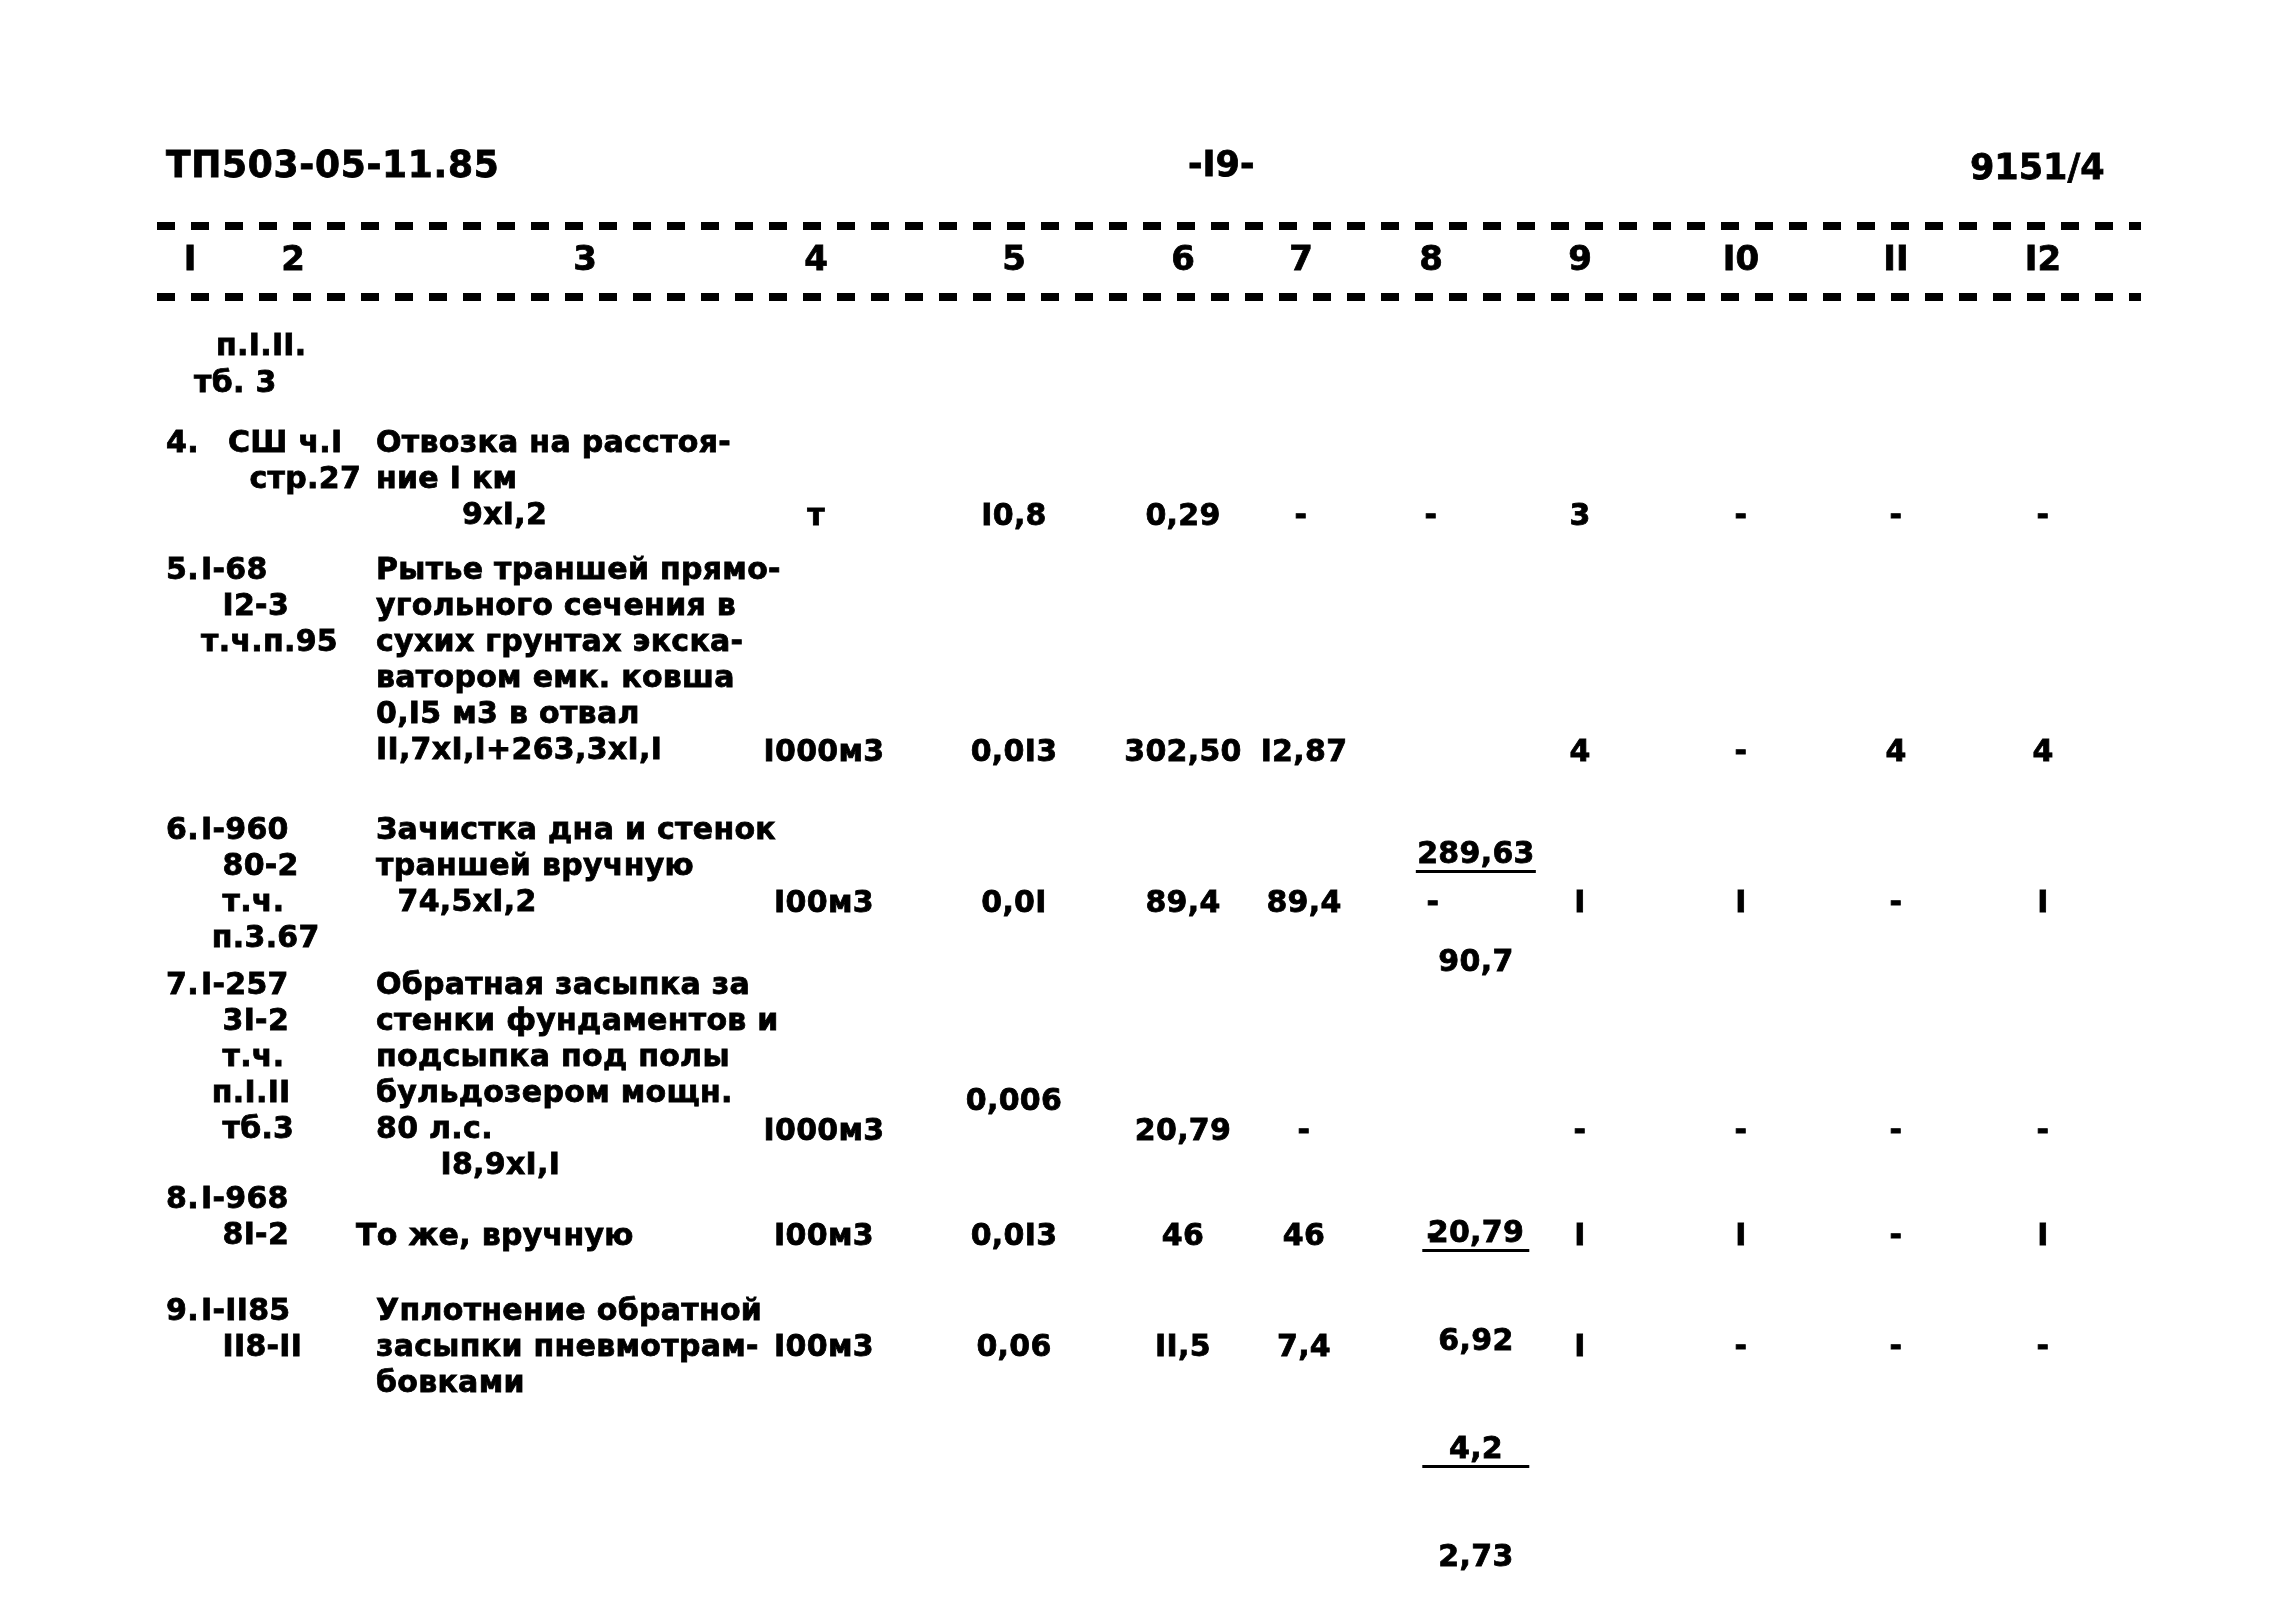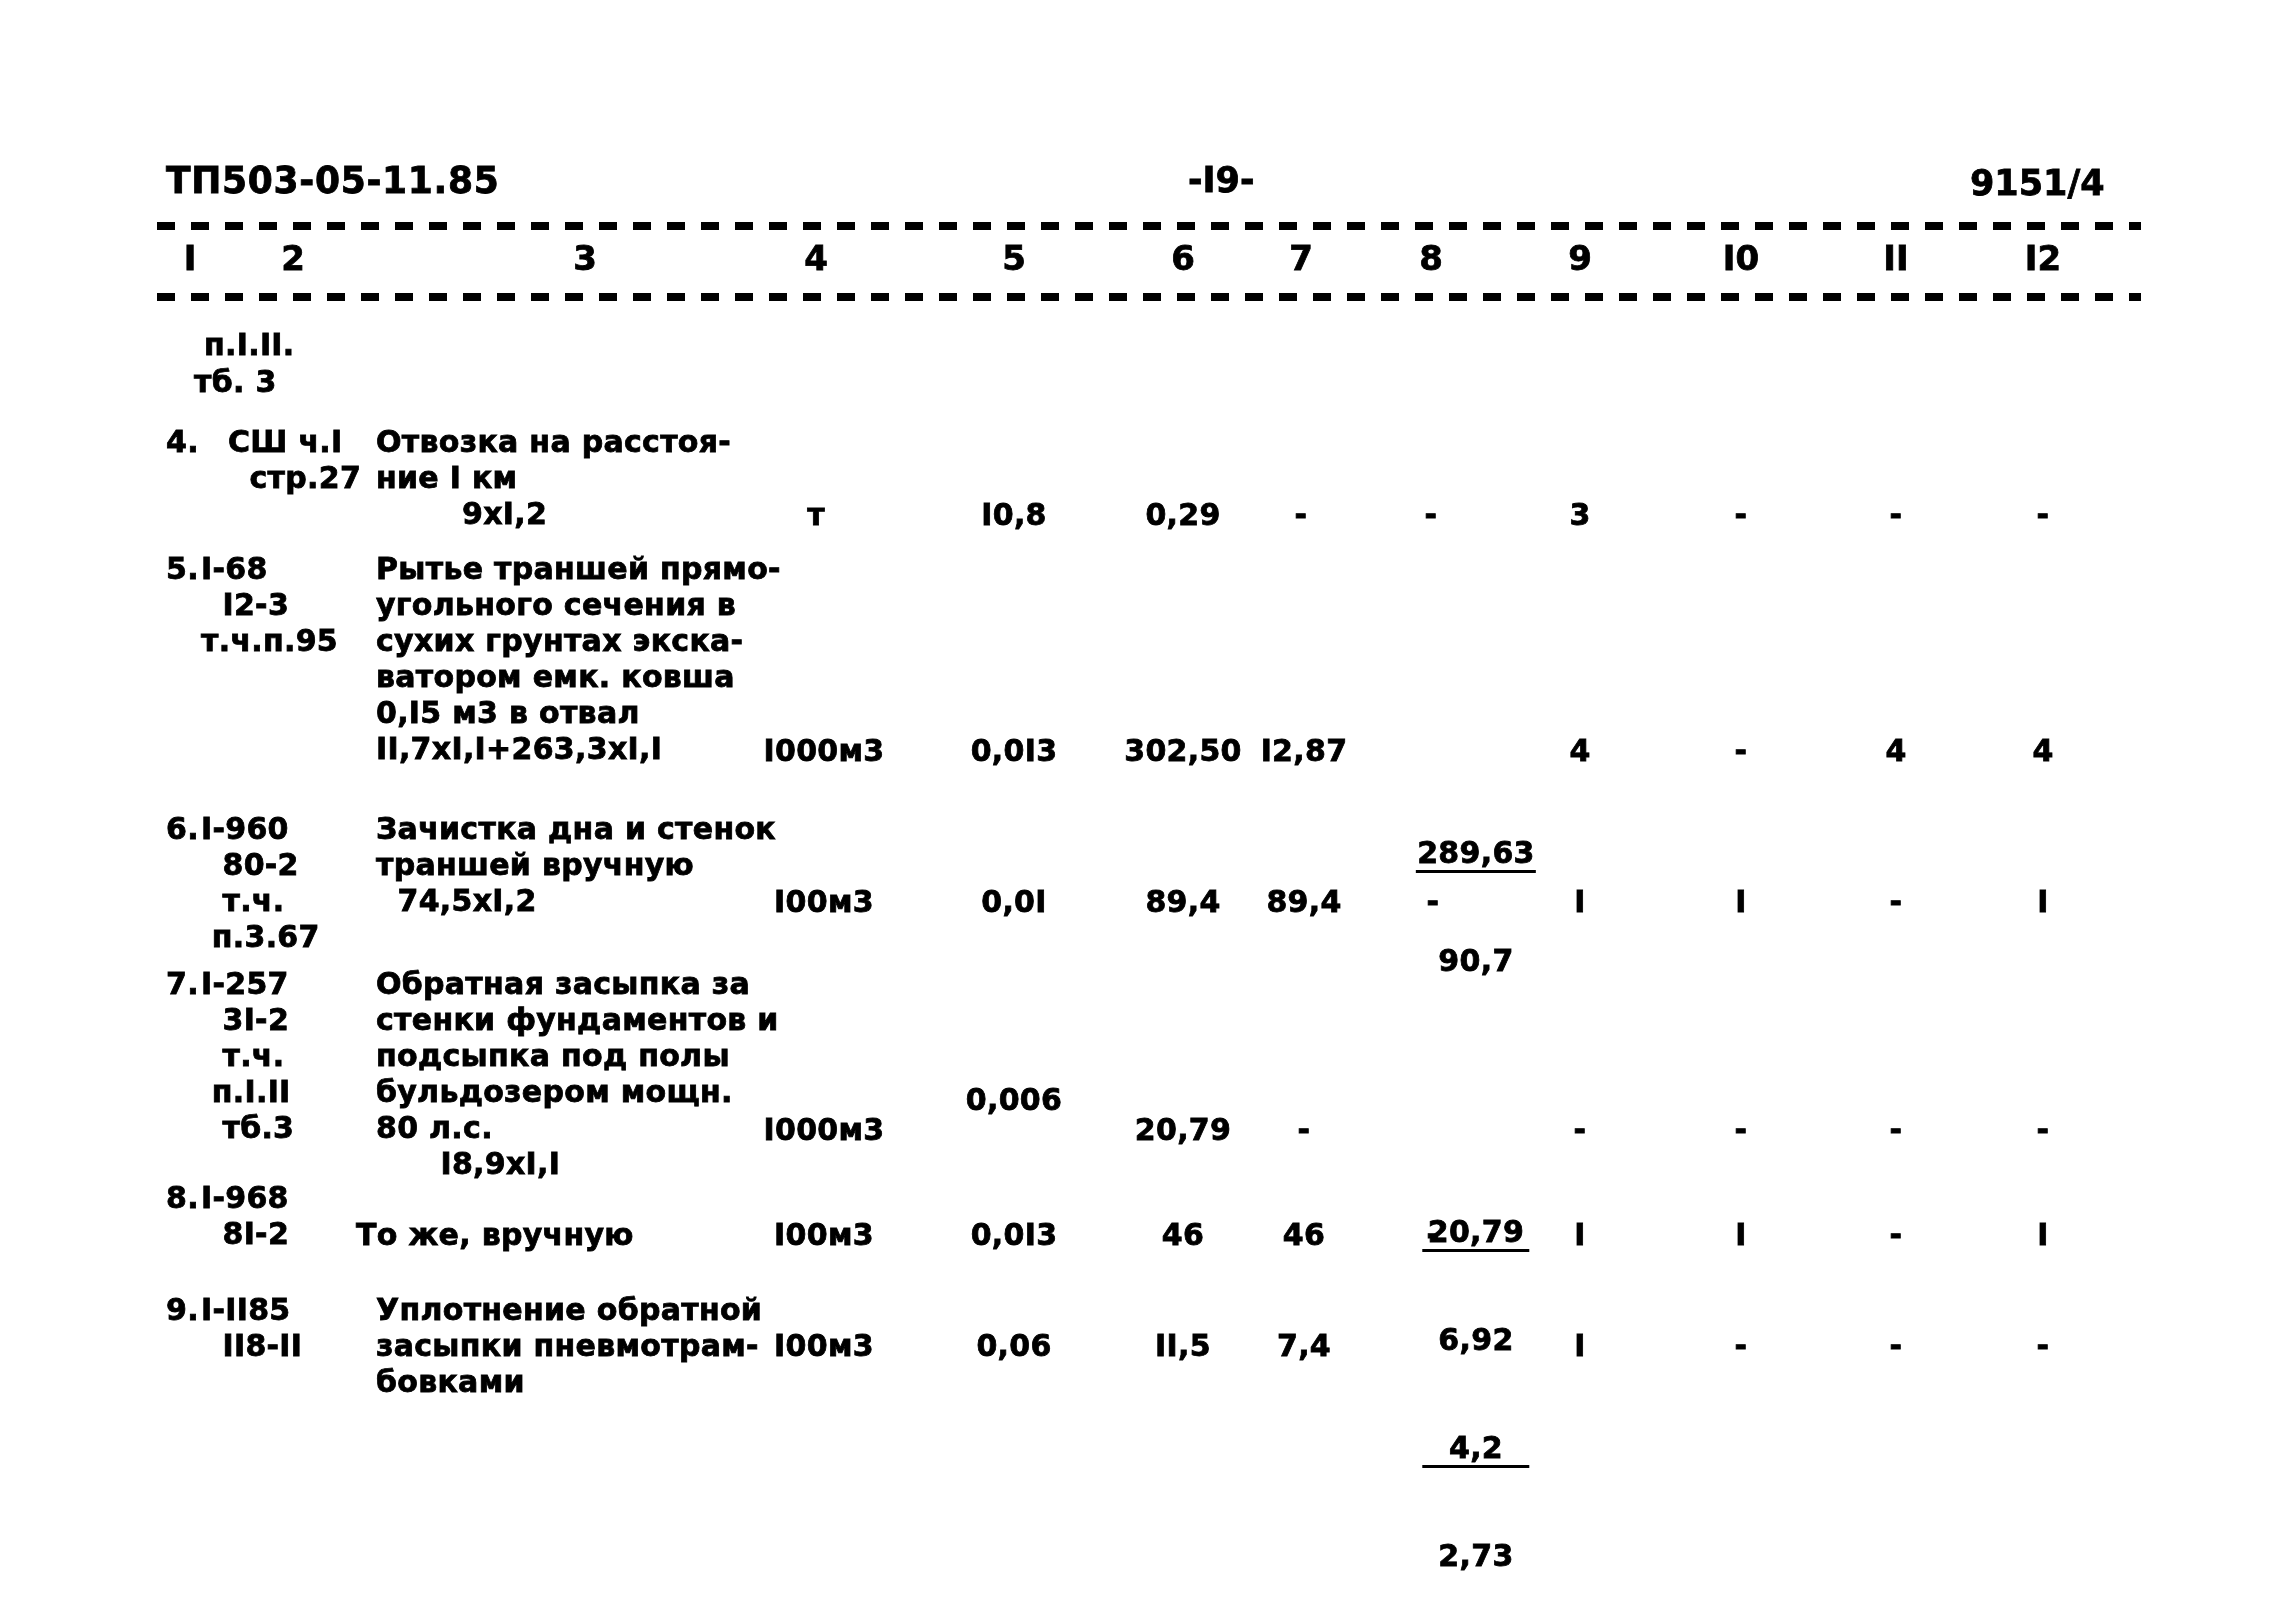--- a/index.html
+++ b/index.html
@@ -19,21 +19,21 @@
   .page {
     position: absolute;
     left: 0; top: 0;
     width: 2295px;
     height: 1600px;
   }
 
   
   .hdr {
     position: absolute;
-    top: 159px;
+    top: 143px;
     left: 0;
     width: 100%;
     height: 49px;
   }
   .hdr-left {
     position: absolute;
     left: 166px;
     top: 0;
     font-size: 36px;
     font-weight: 700;
@@ -156,21 +156,21 @@
     <span class="ink" style="left:1580px">9</span>
     <span class="ink" style="left:1741px">I0</span>
     <span class="ink" style="left:1896px">II</span>
     <span class="ink" style="left:2043px">I2</span>
   </div>
 
   <div class="dashrule r2"></div>
 
   <div class="tbody">
 
-    <div class="cell c1 ink" style="left:204px; top:19.6px">п.I.II.</div>
+    <div class="cell c1 ink" style="left:216px; top:19.6px">п.I.II.</div>
     <div class="cell c1 ink" style="left:194px; top:57px">тб. 3</div>
 
     <div>
       <div class="cell c1 ink" style="left:166px; top:117px">4.</div>
       <div class="cell c1 ink" style="left:228px; top:117px">СШ ч.I
   стр.27</div>
       <div class="cell c3 ink" style="left:376px; top:117px">Отвозка на расстоя-
 ние I км
         9хI,2</div>
       <div class="cell num ink" style="left:816px; top:190px">т</div>

